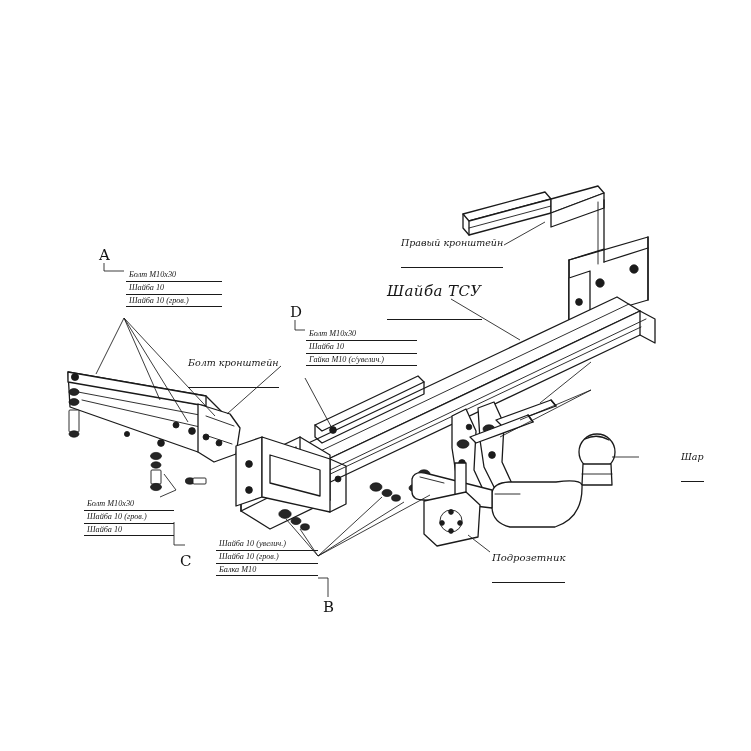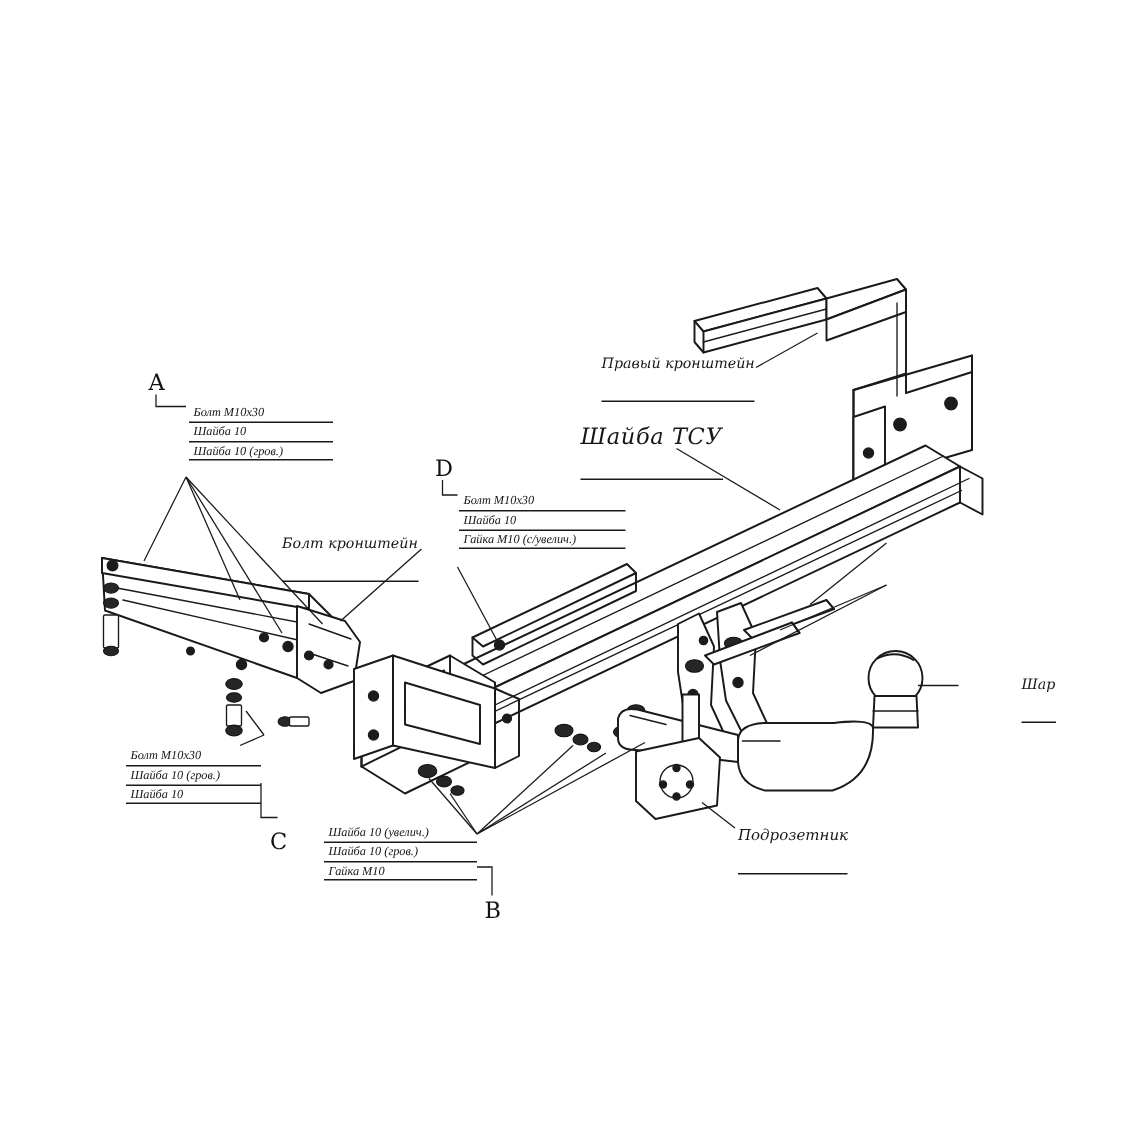--- a/index.html
+++ b/index.html
@@ -305,19 +305,19 @@
     <div class="row">Гайка М10 (с/увелич.)</div>
   </div>
 
 
   <div class="spec" style="left:84px; top:498px; width:90px; font-size:8.2px;">
     <div class="row">Болт М10х30</div>
     <div class="row">Шайба 10 (гров.)</div>
     <div class="row">Шайба 10</div>
   </div>
 
-  <div class="spec" style="left:216px; top:538px; width:102px; font-size:8.2px;margin-top:11px;">
+  <div class="spec" style="left:216px; top:538px; width:102px; font-size:8.2px;">
     <div class="row">Шайба 10 (увелич.)</div>
     <div class="row">Шайба 10 (гров.)</div>
-    <div class="row">Гайка М10</div>
+    <div class="row">Балка М10</div>
   </div>
 
 </div>
 
 </body></html>

